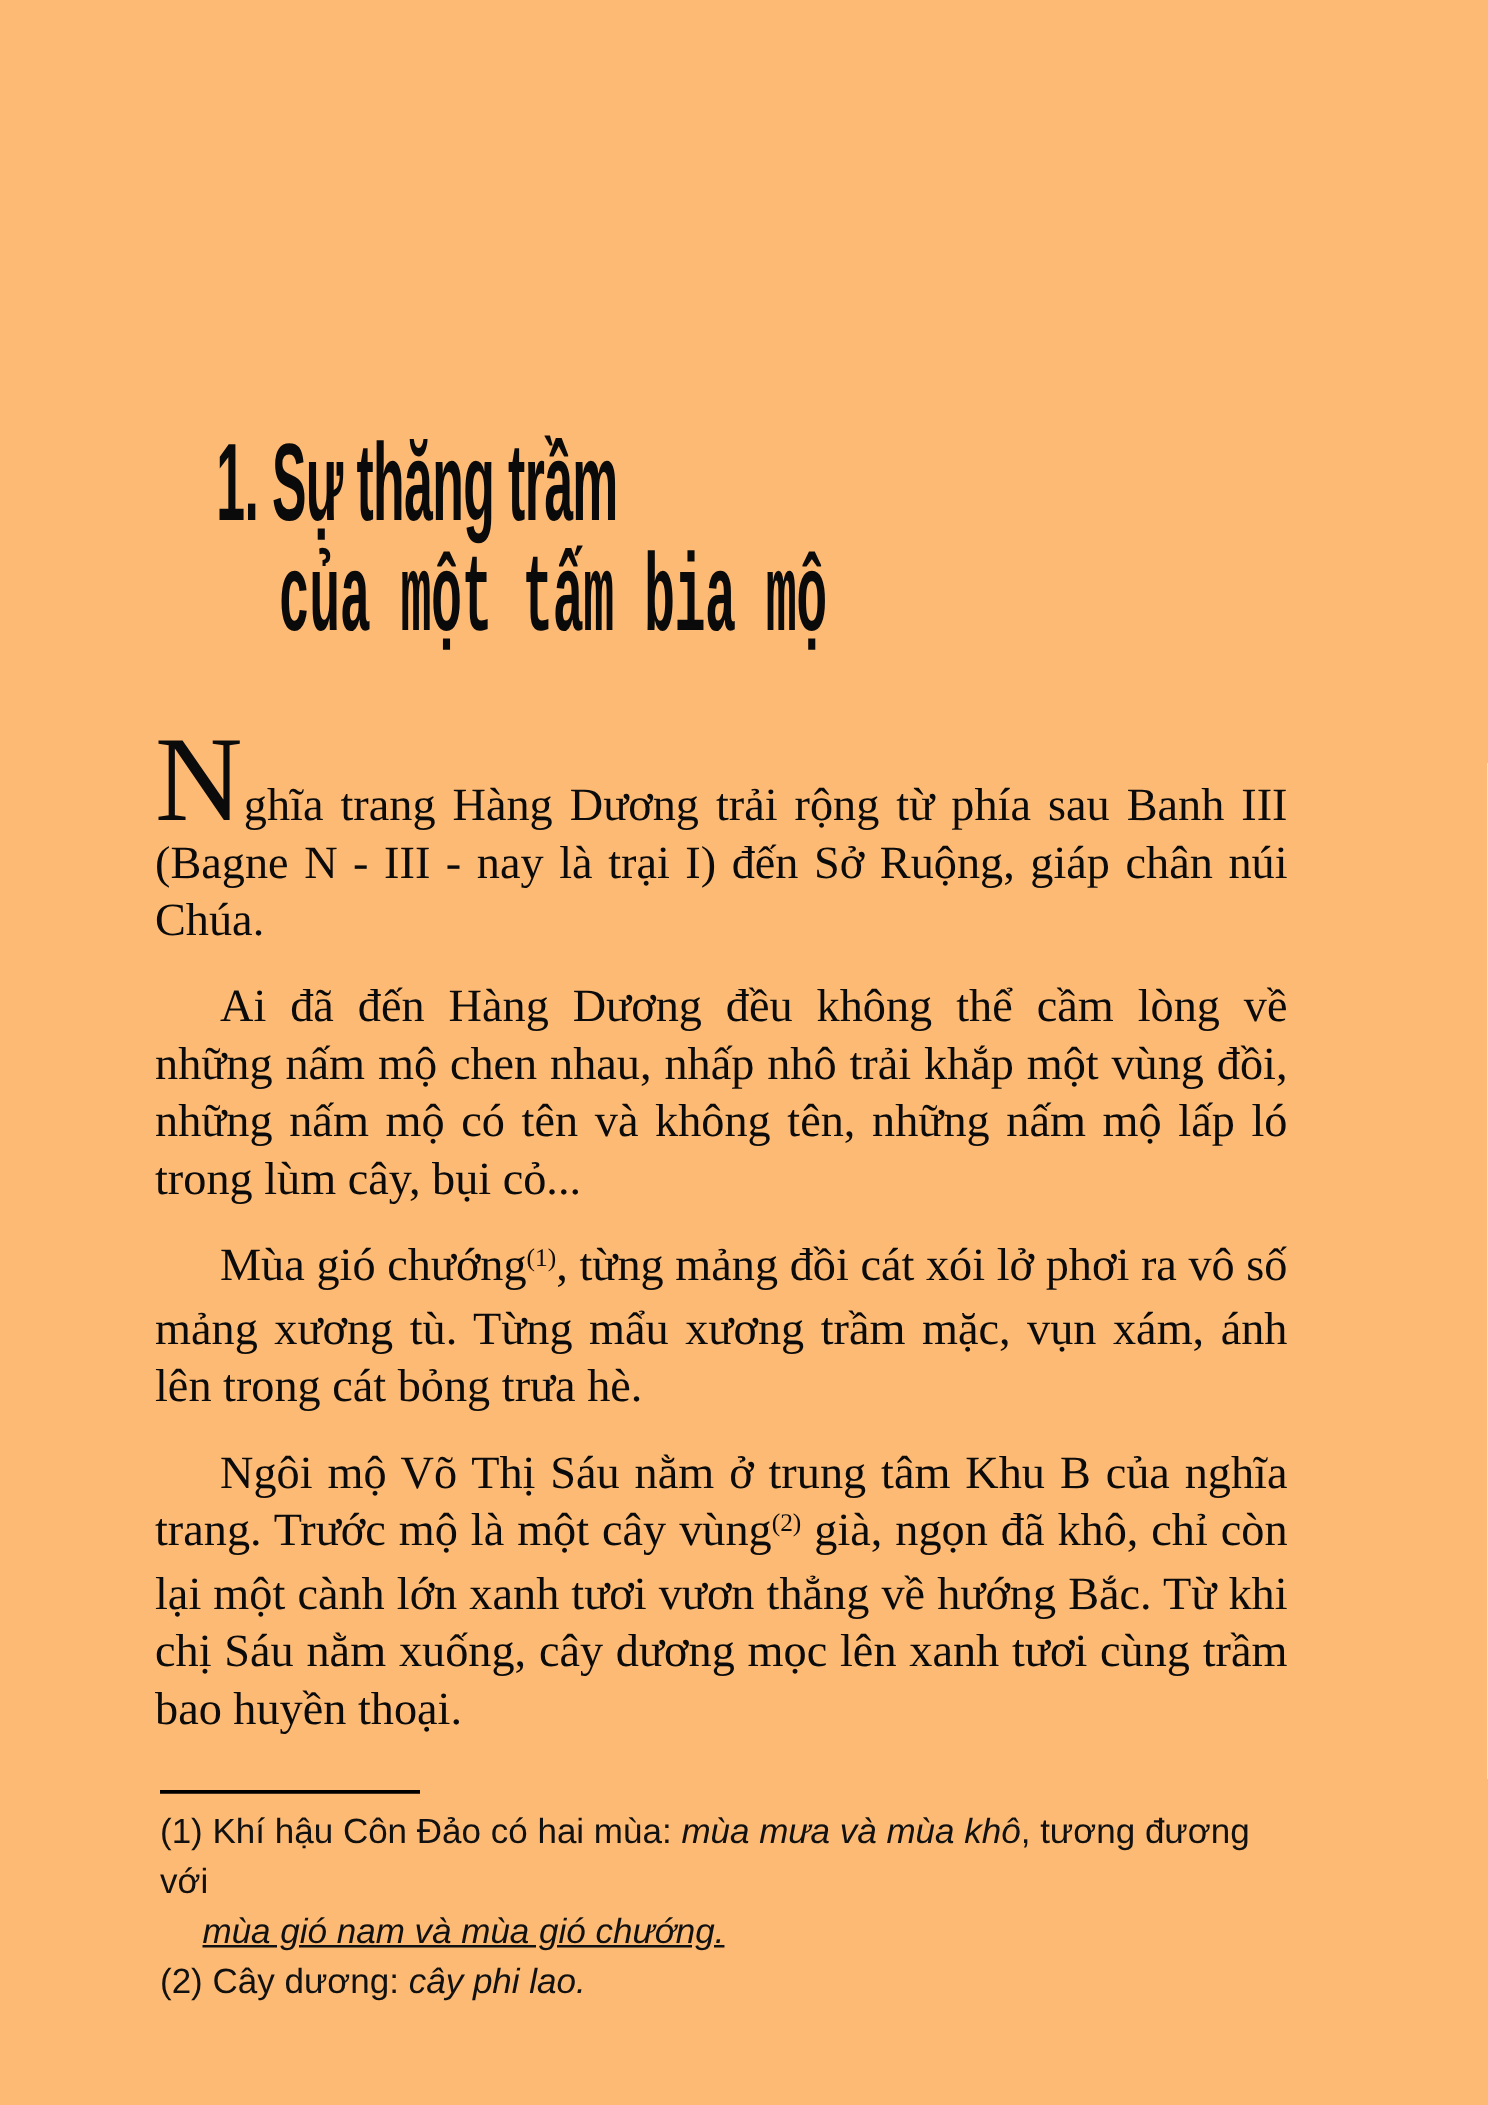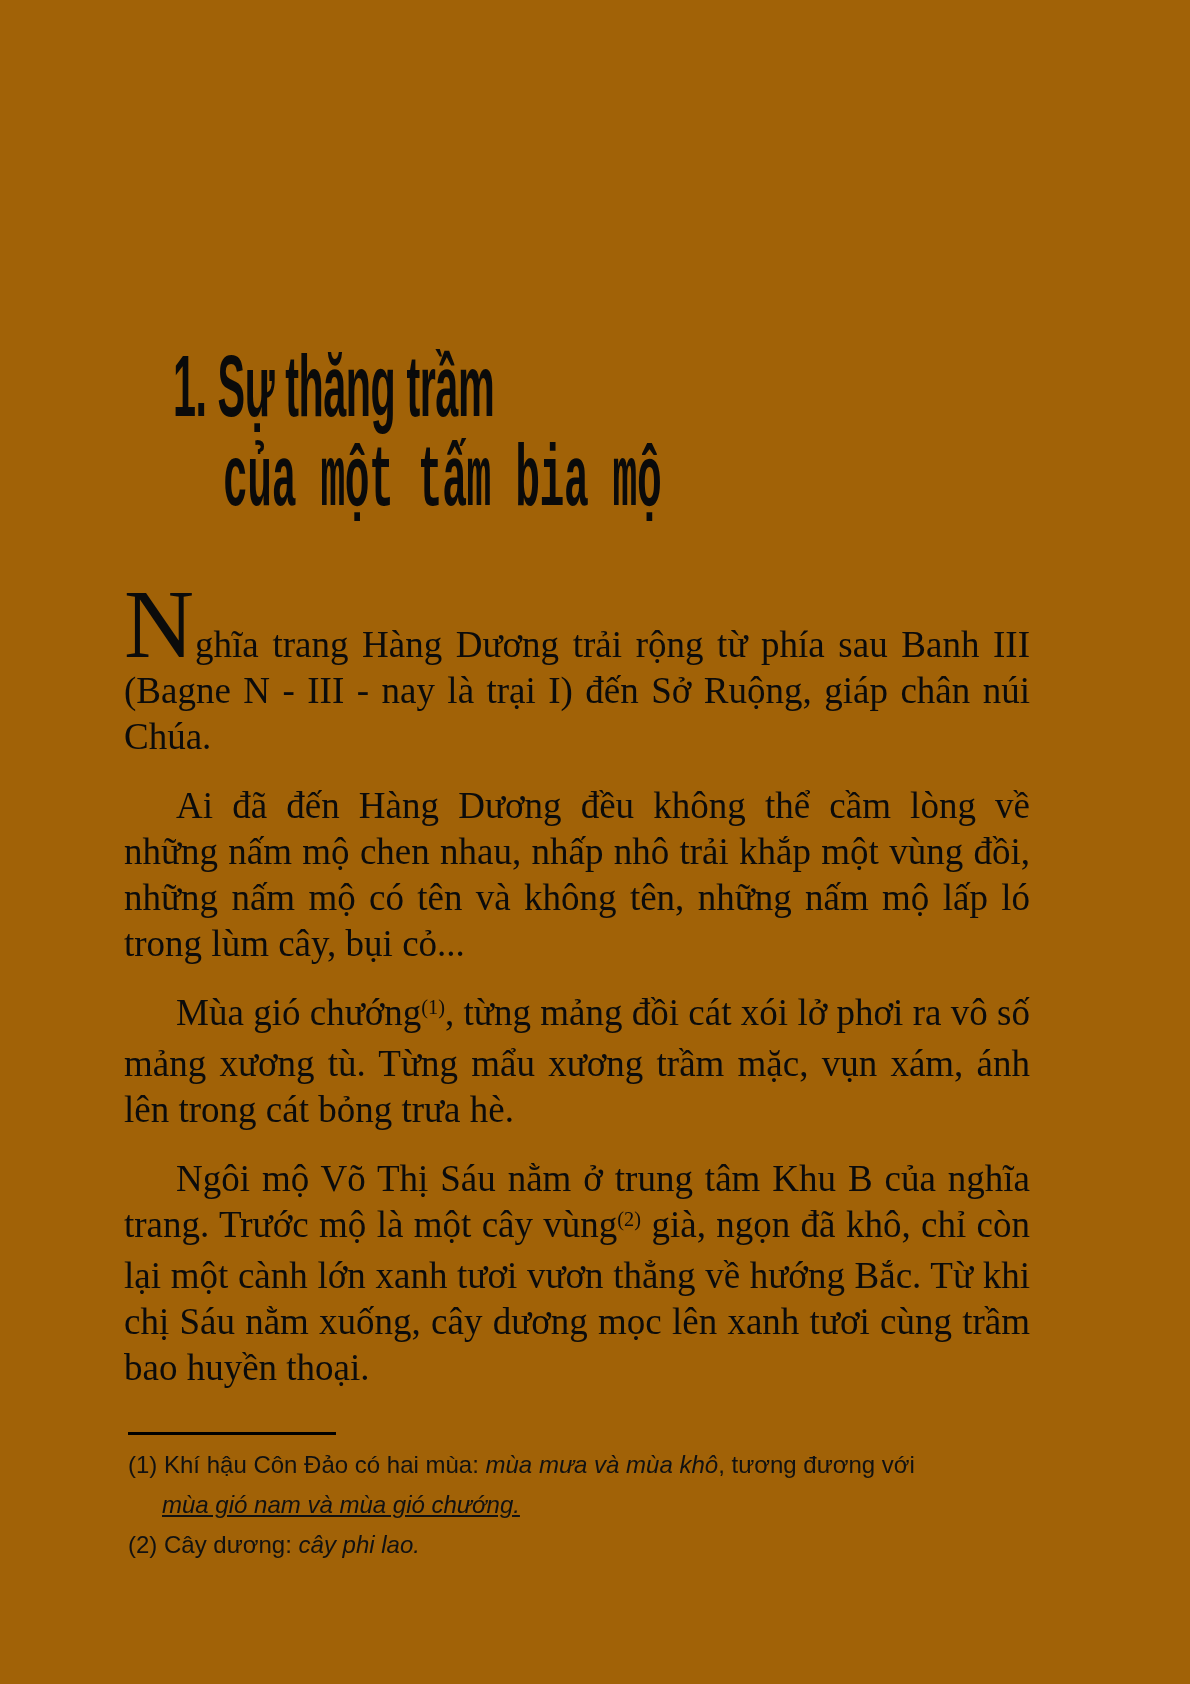--- a/index.html
+++ b/index.html
@@ -4,21 +4,21 @@
 <style>
   html, body {
     margin: 0;
     padding: 0;
     background: #ffffff;
   }
   .page {
     position: relative;
     width: 1190px;
     height: 1684px;
-    background: #a16207;
+    background: #fdba74;
     overflow: hidden;
     font-family: "Liberation Serif", "DejaVu Serif", serif;
     color: #000000;
   }
 
   
   .chapter-title {
     position: absolute;
     left: 173px;
     top: 338px;
@@ -65,21 +65,21 @@
     letter-spacing: 0;
   }
 
   
   .footnote-area {
     position: absolute;
     left: 128px;
     top: 1432px;
     width: 892px;
     font-family: "Liberation Sans", "DejaVu Sans", sans-serif;
-    font-size: 24px;
+    font-size: 28px;
     line-height: 40px;
     color: #111111;
     text-align: left;
   }
   .footnote-rule {
     width: 208px;
     height: 0;
     border-top: 3px solid #000000;
     margin: 0 0 10px 0;
   }

